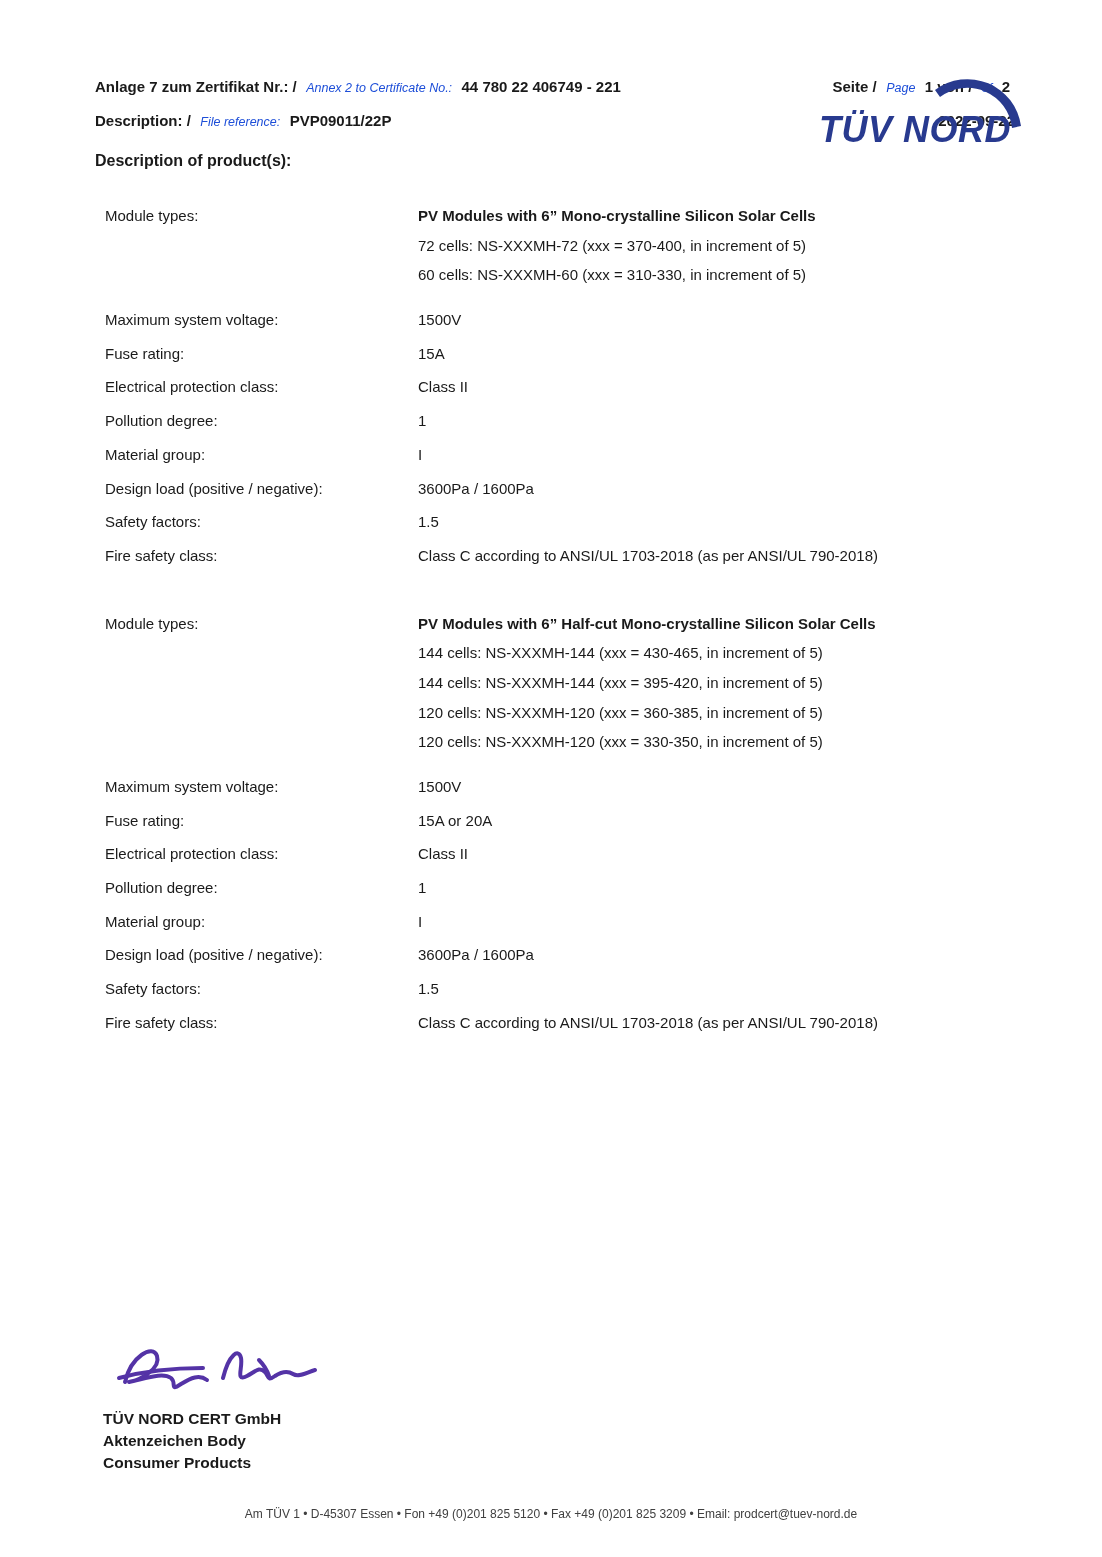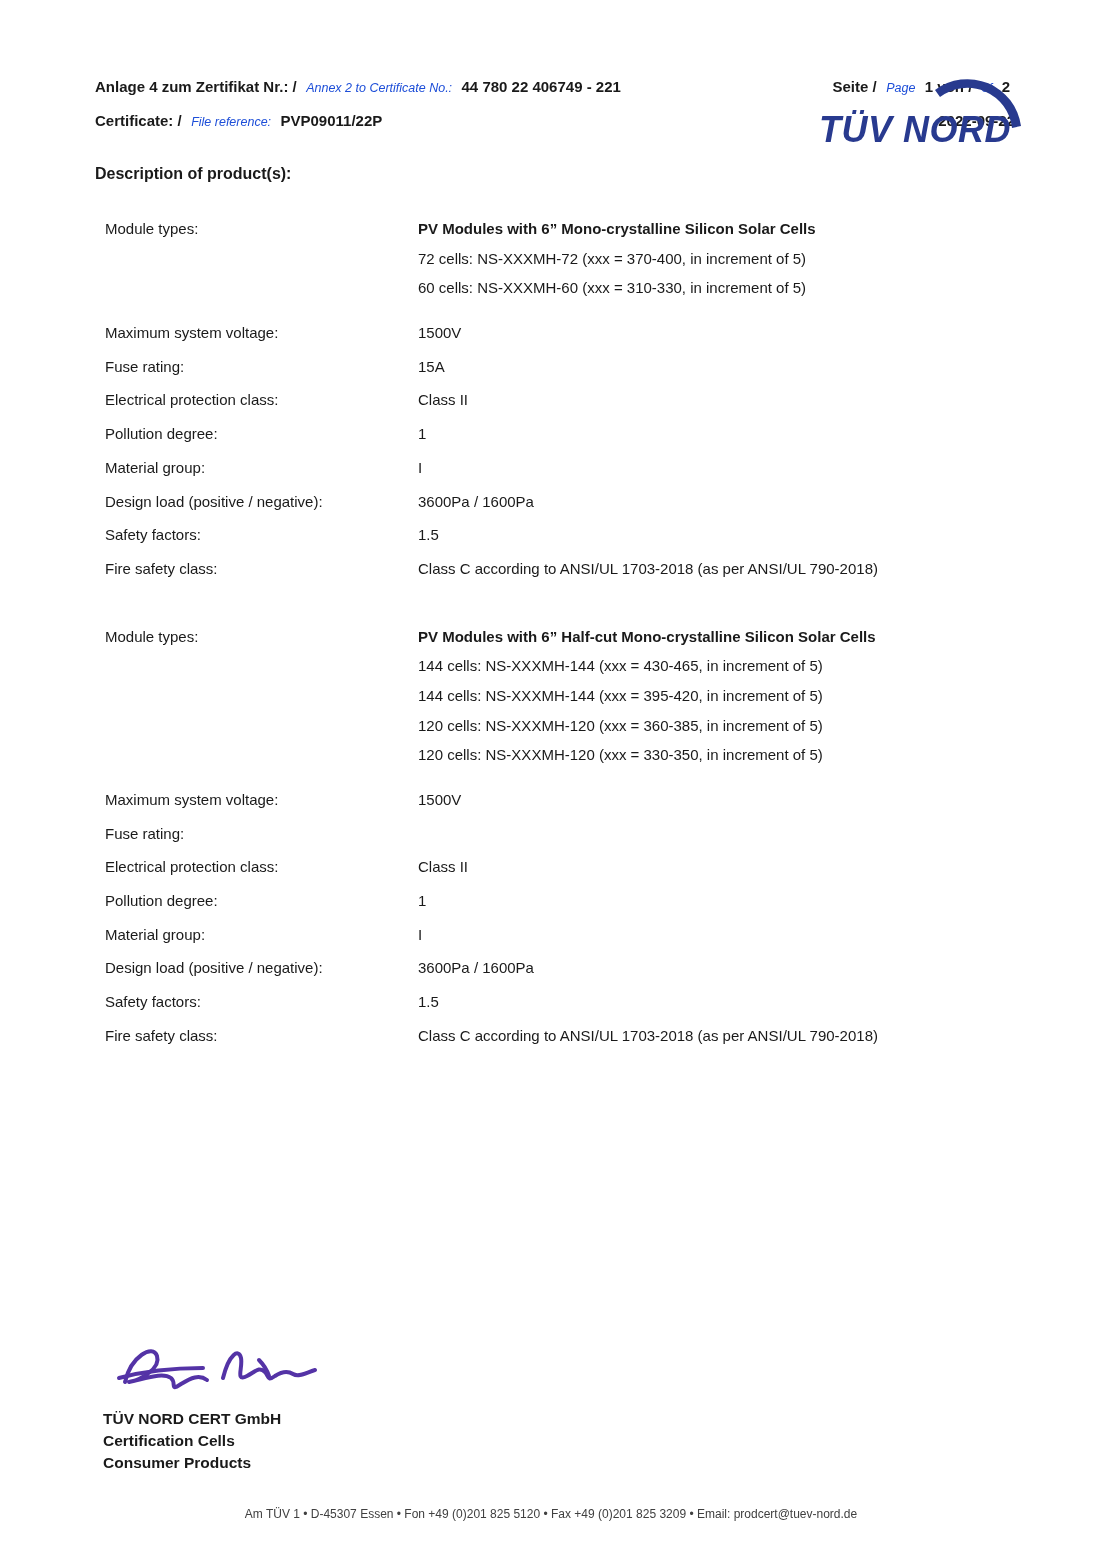--- a/index.html
+++ b/index.html
@@ -18,21 +18,21 @@
   .logo svg { width: 100%; height: 100%; }
 
   
   .hline { display: flex; justify-content: space-between; align-items: baseline; margin-bottom: 16px; }
   .b  { font-weight: bold; font-size: 15px; }
   .i  { font-style: italic; font-size: 12.5px; color: #1d4ed8; }
   .hleft span, .hright span { margin-right: 5px; }
   .hright { text-align: right; white-space: nowrap; }
   .date-line { text-align: center; font-weight: bold; font-size: 15px; margin-top: -6px; }
 
-  .doc-title { font-weight: bold; font-size: 16px; margin-top: 35px; margin-bottom: 36px; }
+  .doc-title { font-weight: bold; font-size: 16px; margin-top: 22px; margin-bottom: 36px; }
 
   
   .spec { padding-left: 10px; }
   .row { display: flex; align-items: flex-start; margin-bottom: 13px; font-size: 15px; line-height: 1.38; }
   .row .label { width: 313px; flex-shrink: 0; }
   .row .value { flex: 1; }
   .row.module { margin-bottom: 15px; }
   .module .mtitle { font-weight: bold; margin-bottom: 9px; }
   .module .mline { margin-bottom: 9px; }
   .section-gap { height: 34px; }
@@ -52,36 +52,36 @@
 
   <div class="logo">
     <svg viewBox="0 0 215 100" xmlns="http://www.w3.org/2000/svg">
       <path d="M118,26 A54,54 0 0 1 204,62 L195,64 A45,45 0 0 0 123,33 Z" fill="#283a8f"></path>
       <text x="2" y="78" font-family="Liberation Sans, sans-serif" font-size="36" font-weight="bold" font-style="italic" fill="#283a8f" letter-spacing="0.5">TÜV NORD</text>
     </svg>
   </div>
 
   <div class="hline">
     <div class="hleft">
-      <span class="b">Anlage 4 zum Zertifikat Nr.: /</span>
+      <span class="b">Anlage 7 zum Zertifikat Nr.: /</span>
       <span class="i">Annex 2 to Certificate No.:</span>
       <span class="b">44 780 22 406749 - 221</span>
     </div>
     <div class="hright">
       <span class="b">Seite /</span>
       <span class="i">Page</span>
       <span class="b">1 von /</span>
       <span class="i">of</span>
       <span class="b">2</span>
     </div>
   </div>
 
   <div class="hline">
     <div class="hleft">
-      <span class="b">Certificate: /</span>
+      <span class="b">Description: /</span>
       <span class="i">File reference:</span>
       <span class="b">PVP09011/22P</span>
     </div>
     <div class="hright date-line">2022-09-22</div>
   </div>
 
   <div class="doc-title">Description of product(s):</div>
 
   <div class="spec">
 
@@ -142,20 +142,21 @@
         <div class="mline">120 cells: NS-XXXMH-120 (xxx = 330-350, in increment of 5)</div>
       </div>
     </div>
 
     <div class="row">
       <div class="label">Maximum system voltage:</div>
       <div class="value">1500V</div>
     </div>
     <div class="row">
       <div class="label">Fuse rating:</div>
+      <div class="value">15A or 20A</div>
     </div>
     <div class="row">
       <div class="label">Electrical protection class:</div>
       <div class="value">Class II</div>
     </div>
     <div class="row">
       <div class="label">Pollution degree:</div>
       <div class="value">1</div>
     </div>
     <div class="row">
@@ -180,20 +181,20 @@
     <svg class="sig-svg" viewBox="0 0 215 68" xmlns="http://www.w3.org/2000/svg">
       <g fill="none" stroke="#5433a6" stroke-width="4" stroke-linecap="round" stroke-linejoin="round">
         <path d="M14,44 C20,18 42,6 46,18 C50,30 30,42 18,44 C36,40 52,34 60,40 C66,45 58,54 70,46 C80,40 88,36 96,42"></path>
         <path d="M8,40 C30,34 60,30 92,30"></path>
         <path d="M112,40 C118,16 128,10 130,20 C132,30 124,44 136,38 C144,34 148,28 154,34 C158,38 156,44 164,38 C170,34 176,32 182,36 C188,40 196,34 204,32"></path>
         <path d="M148,22 C152,26 156,32 158,38"></path>
       </g>
     </svg>
     <div class="sig-name">
       <div>TÜV NORD CERT GmbH</div>
-      <div>Certification Cells</div>
+      <div>Aktenzeichen Body</div>
       <div>Consumer Products</div>
     </div>
   </div>
 
   <div class="footer">Am TÜV 1 • D-45307 Essen • Fon +49 (0)201 825 5120 • Fax +49 (0)201 825 3209 • Email: prodcert@tuev-nord.de</div>
 
 </div>
 
 </body></html>

